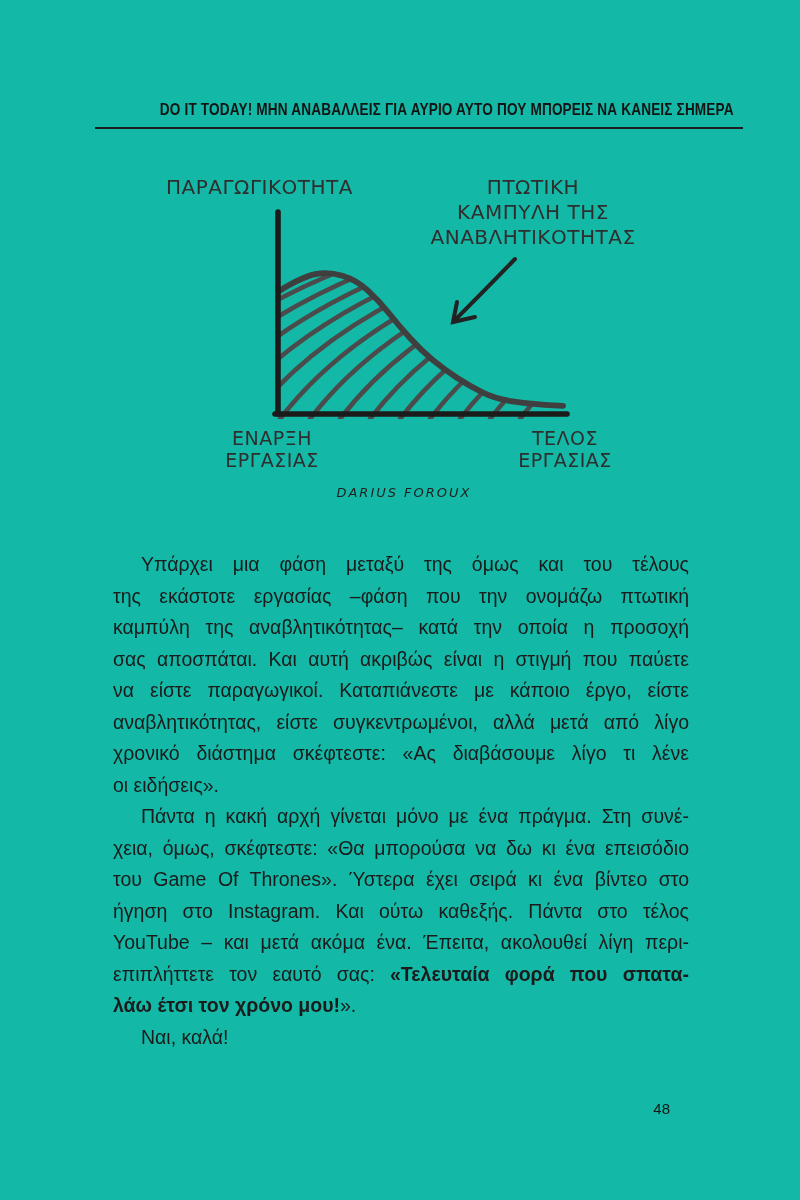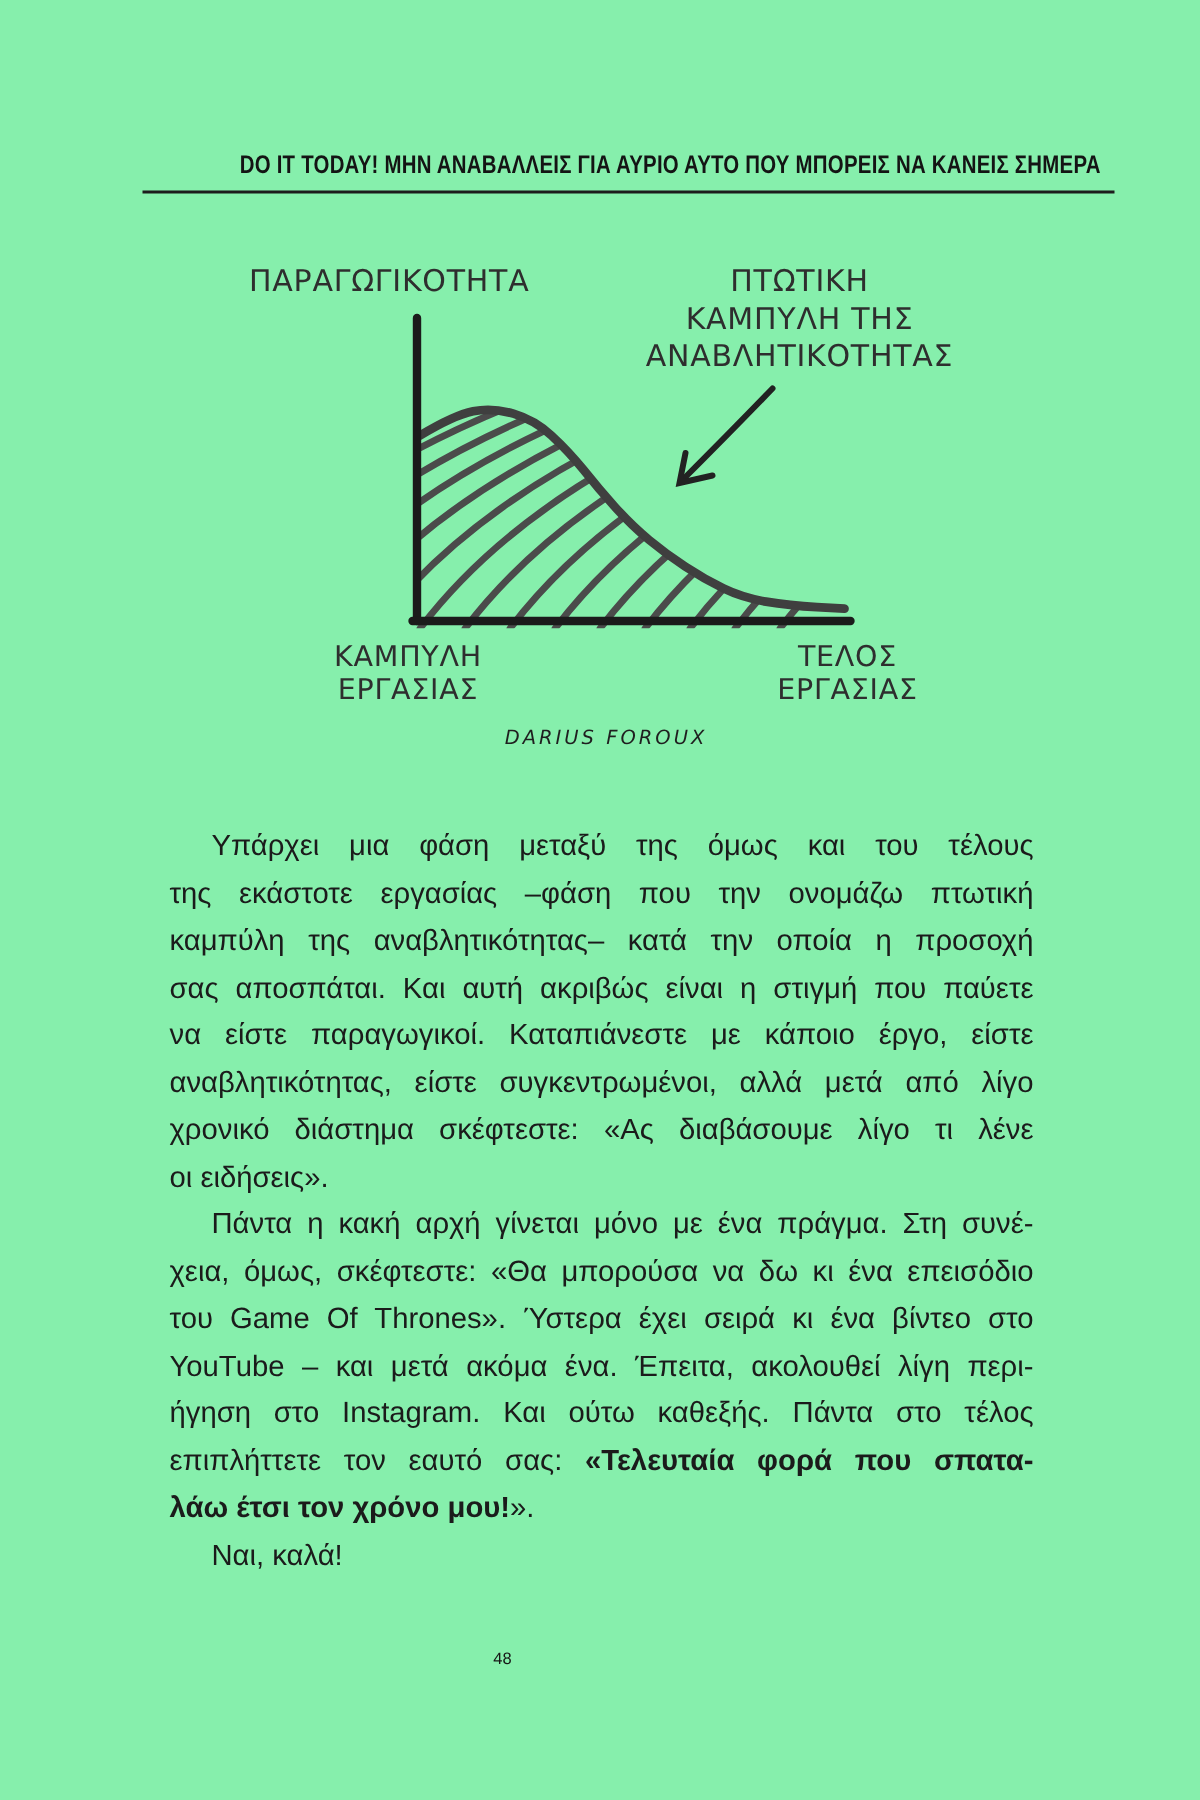--- a/index.html
+++ b/index.html
@@ -1,18 +1,18 @@
 <!DOCTYPE html>
 <html><head>
 <meta charset="utf-8">
 <style>
   html,body{margin:0;padding:0;}
   body{background:#ffffff;width:800px;height:1200px;position:relative;
        font-family:"Liberation Sans",sans-serif;color:#1c1c1c;}
-  .page{position:absolute;inset:0;background:#86efac;overflow:hidden;}
+  .page{position:absolute;inset:0;background:#14b8a6;overflow:hidden;}
 
   
   .running-head{position:absolute;left:95px;top:100px;width:648px;text-align:center;
     font-size:17px;font-weight:bold;color:#141414;white-space:nowrap;
     transform:scaleX(0.80);transform-origin:50% 50%;letter-spacing:0.2px;}
   .header-rule{position:absolute;left:95px;top:127px;width:648px;height:2px;background:#1d1d1d;}
 
   
   .figure{position:absolute;left:150px;top:165px;width:530px;height:350px;
     font-family:"DejaVu Sans",sans-serif;color:#2e2e2e;}
@@ -31,22 +31,22 @@
   .body-text{position:absolute;left:113px;top:549px;width:576px;
     font-size:19.5px;line-height:31.5px;color:#1b1b1b;}
   .line{text-align:justify;text-align-last:justify;white-space:normal;}
   .line.last{text-align-last:left;}
   .line.indent{text-indent:28px;}
   .run-n{font-style:normal;font-weight:normal;}
   .run-i{}
   .run-b{font-weight:bold;margin-top:27px;}
 
   
-  .folio{position:absolute;left:0;top:1100px;width:670px;text-align:center;
-    font-size:11px;color:#161616;}
+  .folio{position:absolute;left:0;top:1100px;width:670px;text-align:right;
+    font-size:15px;color:#161616;}
 </style>
 </head>
 <body>
 
 <div class="page">
 
   <div class="running-head">DO IT TODAY! ΜΗΝ ΑΝΑΒΑΛΛΕΙΣ ΓΙΑ ΑΥΡΙΟ ΑΥΤΟ ΠΟΥ ΜΠΟΡΕΙΣ ΝΑ ΚΑΝΕΙΣ ΣΗΜΕΡΑ</div>
   <div class="header-rule"></div>
 
   <div class="figure">
@@ -82,21 +82,21 @@
       <path id="curve-path" d="M 20.0 85.4 Q 42.6 71.8 55.4 69.2 Q 68.1 66.6 82.3 70.8 Q 96.4 75.0 107.7 85.4 Q 119.0 95.8 129.0 108.2 Q 138.9 120.7 150.2 133.2 Q 161.5 145.7 172.8 155.0 Q 184.1 164.4 196.9 172.7 Q 209.6 181.0 222.3 187.3 Q 235.1 193.5 250.6 196.1 Q 266.2 198.7 284.6 199.8 L 303.0 200.8" fill="none" stroke="#3f3f3f" stroke-width="5.8" stroke-linecap="round"></path>
       <path d="M 18 7 L 18 209" stroke="#1b1b1b" stroke-width="5.6" stroke-linecap="round" fill="none"></path>
       <path d="M 15 209 L 307 209" stroke="#1b1b1b" stroke-width="5.6" stroke-linecap="round" fill="none"></path>
       <g stroke="#222222" stroke-width="4" stroke-linecap="round" fill="none">
         <path d="M 255 54 Q 228 82 194 116"></path>
         <path d="M 197 97 L 193 117 L 215 112"></path>
       </g>
     </svg>
 
     <div class="xlab left">
-      <div>ΚΑΜΠΥΛΗ</div>
+      <div>ΕΝΑΡΞΗ</div>
       <div>ΕΡΓΑΣΙΑΣ</div>
     </div>
     <div class="xlab right">
       <div>ΤΕΛΟΣ</div>
       <div>ΕΡΓΑΣΙΑΣ</div>
     </div>
     <div class="credit">DARIUS FOROUX</div>
   </div>
 
   <div class="body-text" id="body-text">
@@ -104,21 +104,21 @@
       <div class="line"><span class="run-n">της εκάστοτε εργασίας –φάση που την ονομάζω πτωτική</span></div>
       <div class="line"><span class="run-n">καμπύλη της αναβλητικότητας– κατά την οποία η προσοχή</span></div>
       <div class="line"><span class="run-n">σας αποσπάται. Και αυτή ακριβώς είναι η στιγμή που παύετε</span></div>
       <div class="line"><span class="run-n">να είστε παραγωγικοί. Καταπιάνεστε με κάποιο έργο, είστε</span></div>
       <div class="line"><span class="run-n">αναβλητικότητας, είστε συγκεντρωμένοι, αλλά μετά από λίγο</span></div>
       <div class="line"><span class="run-n">χρονικό διάστημα σκέφτεστε: «Ας διαβάσουμε λίγο τι λένε</span></div>
       <div class="line last"><span class="run-n">οι ειδήσεις».</span></div>
       <div class="line indent"><span class="run-n">Πάντα η κακή αρχή γίνεται </span><span class="run-i">μόνο</span><span class="run-n"> με ένα πράγμα. Στη συνέ-</span></div>
       <div class="line"><span class="run-n">χεια, όμως, σκέφτεστε: «Θα μπορούσα να δω κι ένα επεισόδιο</span></div>
       <div class="line"><span class="run-n">του </span><span class="run-i">Game Of Thrones</span><span class="run-n">». Ύστερα έχει σειρά κι ένα βίντεο στο</span></div>
+      <div class="line"><span class="run-n">ήγηση στο Instagram. Και ούτω καθεξής. Πάντα στο τέλος</span></div>
       <div class="line"><span class="run-n">YouTube – και μετά ακόμα ένα. Έπειτα, ακολουθεί λίγη περι-</span></div>
-      <div class="line"><span class="run-n">ήγηση στο Instagram. Και ούτω καθεξής. Πάντα στο τέλος</span></div>
       <div class="line"><span class="run-n">επιπλήττετε τον εαυτό σας: </span><span class="run-b">«Τελευταία φορά που σπατα-</span></div>
       <div class="line last"><span class="run-b">λάω έτσι τον χρόνο μου!</span><span class="run-n">».</span></div>
       <div class="line indent last"><span class="run-n">Ναι, καλά!</span></div>
     </div>
 
   <div class="folio">48</div>
 </div>
 
 </body></html>

